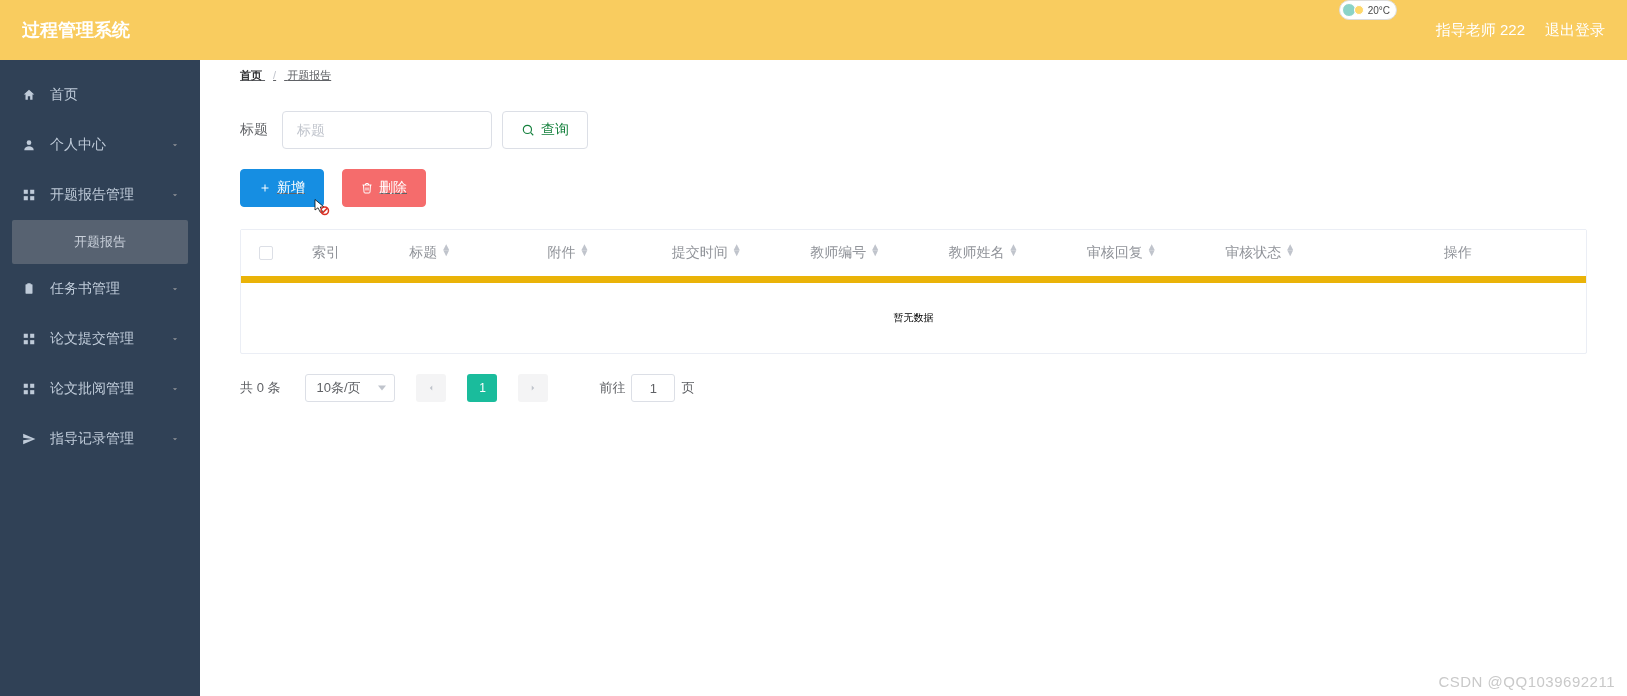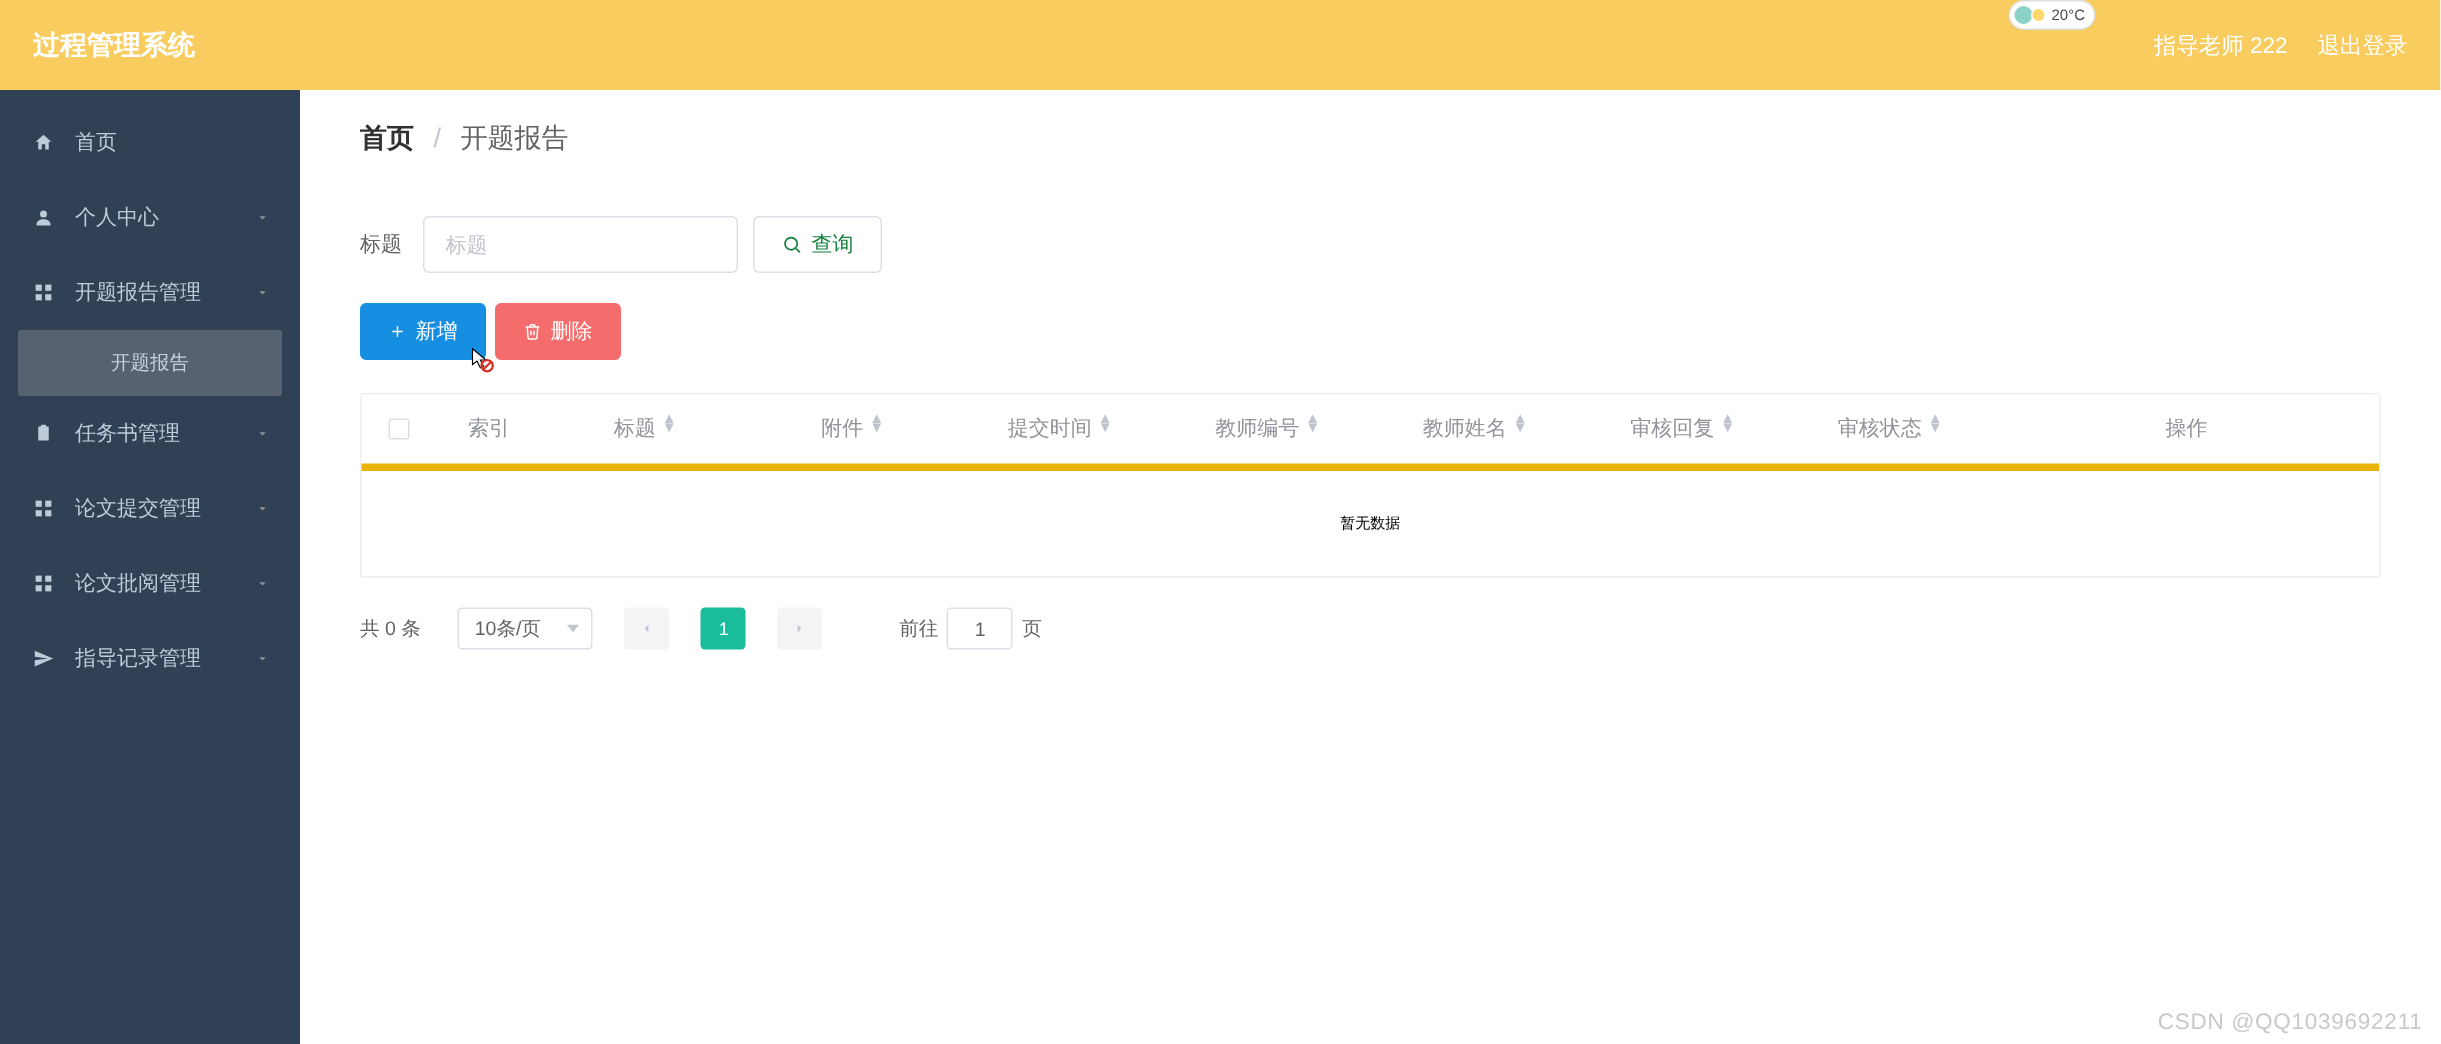--- a/index.html
+++ b/index.html
@@ -15,37 +15,37 @@
 .container { display: flex; height: calc(100vh - 60px); }
 .sidebar { width: 200px; background: #304156; color: #bfcbd9; flex-shrink: 0; padding-top: 10px; }
 .menu-item { display: flex; align-items: center; padding: 0 20px; height: 50px; cursor: pointer; font-size: 14px; position: relative; }
 .menu-item .micon { width: 18px; display: flex; align-items: center; justify-content: center; margin-right: 12px; font-size: 14px; }
 .menu-item .label { flex: 1; }
 .menu-item .arrow { font-size: 12px; color: #909399; }
 .submenu-item { height: 44px; display: flex; align-items: center; justify-content: center; background: #576271; color: #c9d0da; cursor: pointer; font-size: 13px; margin: 0 12px; border-radius: 2px; }
 
 
 .main { flex: 1; background: #fff; overflow: auto; position: relative; }
-.breadcrumb { padding: 20px 40px; font-size: 18px; color: #606266; }
+.breadcrumb { padding: 8px 40px; font-size: 11px; color: #606266; text-decoration: underline; }
 .breadcrumb .home { color: #303133; font-weight: 700; }
 .breadcrumb .sep { margin: 0 8px; color: #c0c4cc; }
 .content { padding: 0 40px 40px; }
 
 .search-row { display: flex; align-items: center; gap: 10px; margin-bottom: 20px; margin-top: 20px;}
 .search-label { font-size: 14px; color: #606266; margin-right: 4px; }
 .el-input { height: 38px; border: 1px solid #dcdfe6; border-radius: 4px; padding: 0 14px; font-size: 14px; color: #606266; outline: none; width: 210px; }
 .el-input::placeholder { color: #c0c4cc; }
 .btn { height: 38px; padding: 0 18px; border: 1px solid #dcdfe6; border-radius: 4px; background: #fff; color: #15803d; font-size: 14px; cursor: pointer; display: inline-flex; align-items: center; gap: 6px; }
 .btn-primary { background: #168ee2; border-color: #168ee2; color: #fff; }
 .btn-danger { background: #f56c6c; border-color: #f56c6c; color: #fff; }
-.action-row { display: flex; gap: 6px; margin-bottom: 22px; position: relative; }
+.action-row { display: flex; gap: 18px; margin-bottom: 22px; position: relative; text-decoration: underline; }
 
 
 .el-table { width: 100%; border: 1px solid #ebeef5; border-radius: 2px; }
-.el-table-header { display: flex; background: #fff; border-bottom: 5px solid #eab308; }
+.el-table-header { display: flex; background: #fff; border-bottom: 7px solid #eab308; }
 .el-table-col { padding: 14px 10px; font-size: 14px; color: #909399; text-align: center; display: flex; align-items: center; justify-content: center; gap: 4px; }
 .col-check { width: 50px; }
 .col-index { width: 70px; }
 .col-title { flex: 1.1; }
 .col-attach { flex: 1.1; }
 .col-time { flex: 1.1; }
 .col-teachno { flex: 1.1; }
 .col-teachname { flex: 1.1; }
 .col-reply { flex: 1.1; }
 .col-status { flex: 1.1; }

